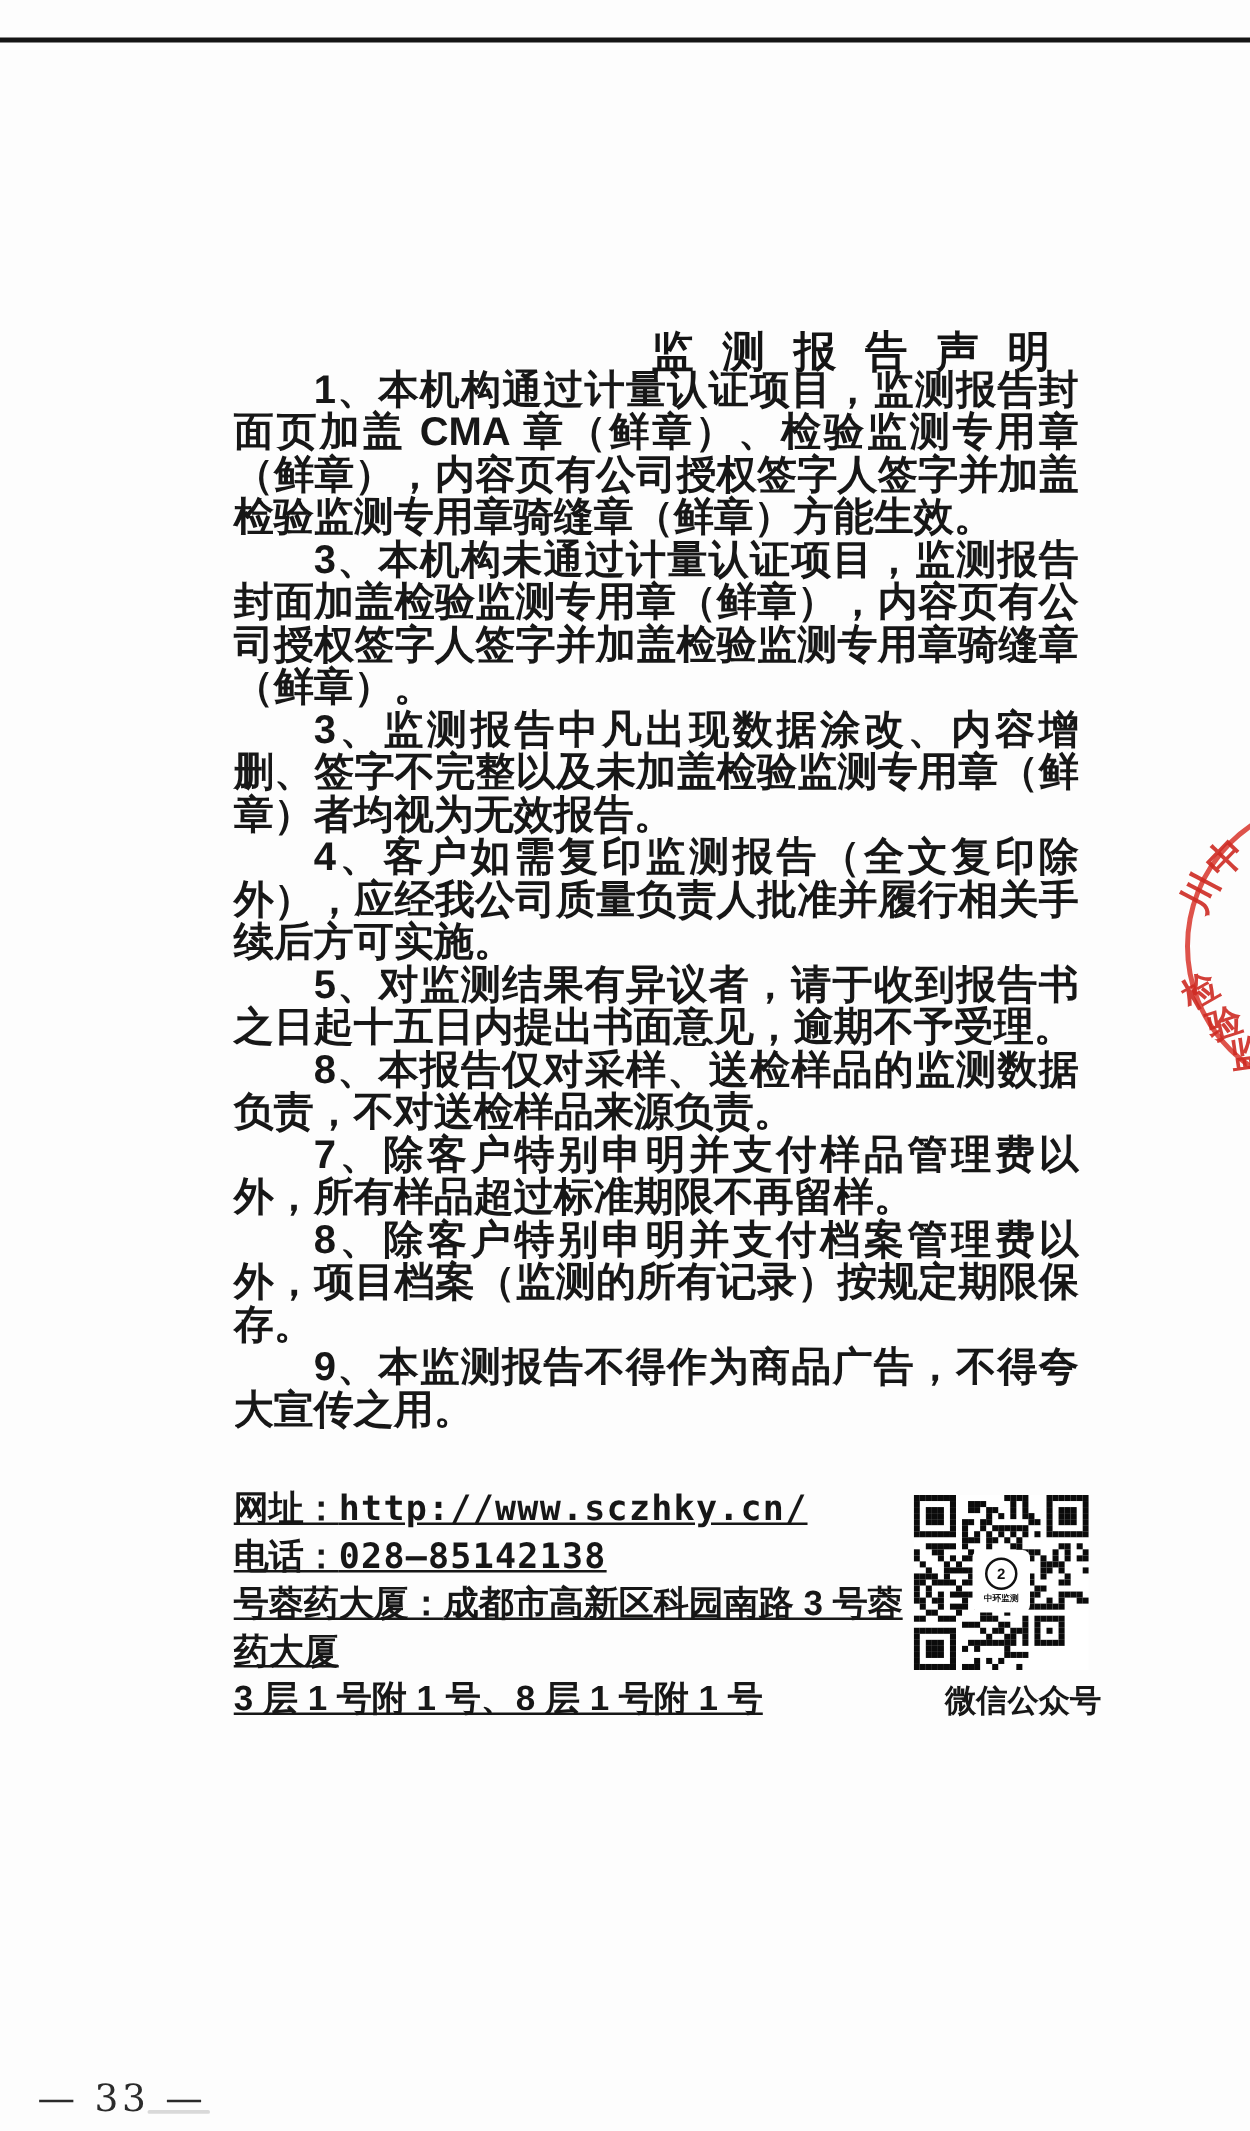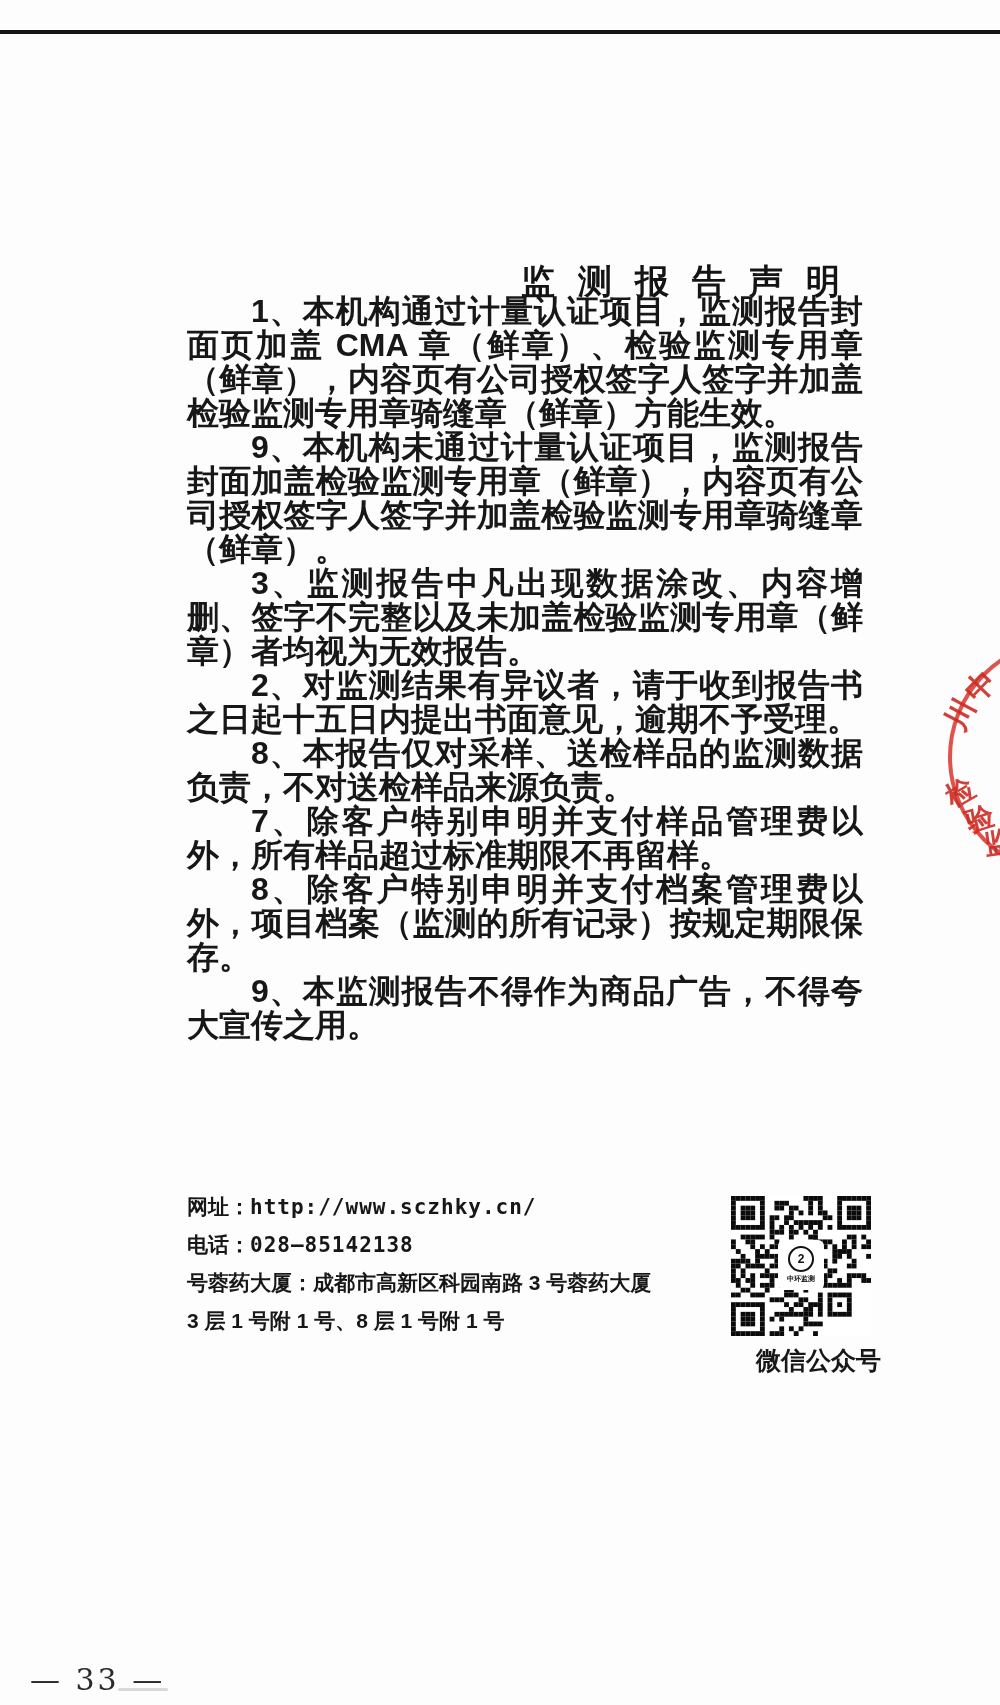--- a/index.html
+++ b/index.html
@@ -24,21 +24,21 @@
   .decl-block{
     position:absolute;top:294px;left:187px;width:676px;
   }
   .decl-block p{
     margin:0;font-size:32px;line-height:34px;font-weight:bold;
     text-align:justify;text-justify:inter-character;
     text-indent:2em;color:#171717;
   }
   .contact-block{
     position:absolute;top:1188px;left:187px;width:560px;
-    font-size:21px;line-height:38px;font-weight:bold;color:#171717;
+    font-size:28px;line-height:38px;font-weight:bold;color:#171717;text-decoration:underline;
   }
   .contact-block .mono{font-family:"DejaVu Sans Mono",monospace;font-weight:bold;letter-spacing:1px;}
   .qr-wrap{position:absolute;left:731px;top:1196px;width:140px;height:140px;}
   .qr-wrap svg{display:block;}
   .qr-logo{
     position:absolute;left:47px;top:44px;width:46px;height:50px;
     background:#fff;border-radius:6px;
     display:flex;flex-direction:column;align-items:center;justify-content:center;
   }
   .qr-logo .ring{
@@ -75,23 +75,24 @@
 </style>
 </head>
 <body>
 
 <div class="top-rule"></div>
 
 <h1 class="doc-title">监测报告声明</h1>
 
 <div class="decl-block">
   <p>1、本机构通过计量认证项目，监测报告封面页加盖 CMA 章（鲜章）、检验监测专用章（鲜章），内容页有公司授权签字人签字并加盖检验监测专用章骑缝章（鲜章）方能生效。</p>
-  <p>9、本机构未通过计量认证项目，监测报告封面加盖检验监测专用章（鲜章），内容页有公司授权签字人签字并加盖检验监测专用章骑缝章（鲜章）。</p>
+  <p>3、本机构未通过计量认证项目，监测报告封面加盖检验监测专用章（鲜章），内容页有公司授权签字人签字并加盖检验监测专用章骑缝章（鲜章）。</p>
   <p>3、监测报告中凡出现数据涂改、内容增删、签字不完整以及未加盖检验监测专用章（鲜章）者均视为无效报告。</p>
-  <p>2、对监测结果有异议者，请于收到报告书之日起十五日内提出书面意见，逾期不予受理。</p>
+  <p>4、客户如需复印监测报告（全文复印除外），应经我公司质量负责人批准并履行相关手续后方可实施。</p>
+  <p>5、对监测结果有异议者，请于收到报告书之日起十五日内提出书面意见，逾期不予受理。</p>
   <p>8、本报告仅对采样、送检样品的监测数据负责，不对送检样品来源负责。</p>
   <p>7、除客户特别申明并支付样品管理费以外，所有样品超过标准期限不再留样。</p>
   <p>8、除客户特别申明并支付档案管理费以外，项目档案（监测的所有记录）按规定期限保存。</p>
   <p>9、本监测报告不得作为商品广告，不得夸大宣传之用。</p>
 </div>
 
 <div class="contact-block">
   <div><span>网址：</span><span class="mono">http://www.sczhky.cn/</span></div>
   <div><span>电话：</span><span class="mono">028—85142138</span></div>
   <div><span>号蓉药大厦：</span><span>成都市高新区科园南路 3 号蓉药大厦</span></div>

